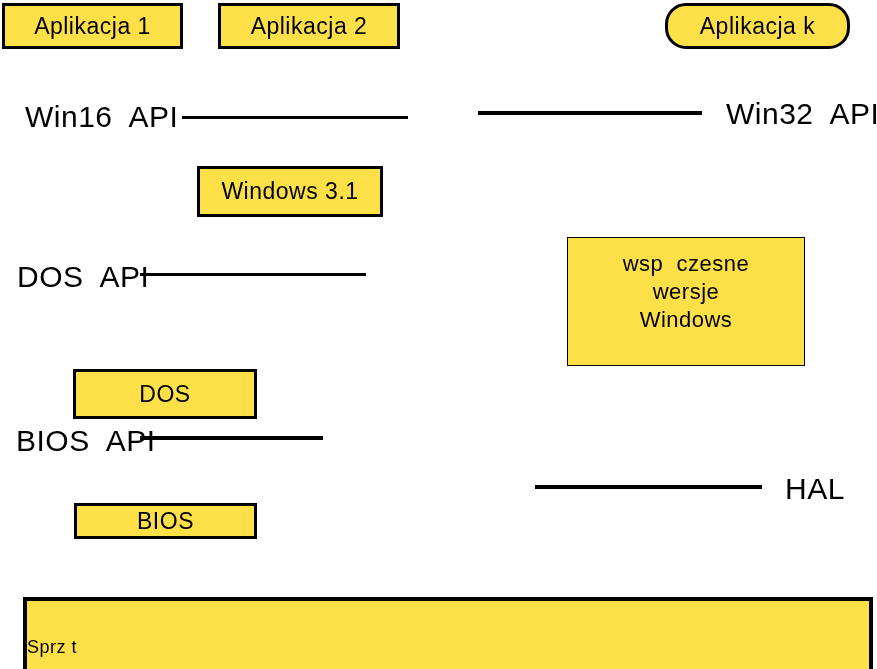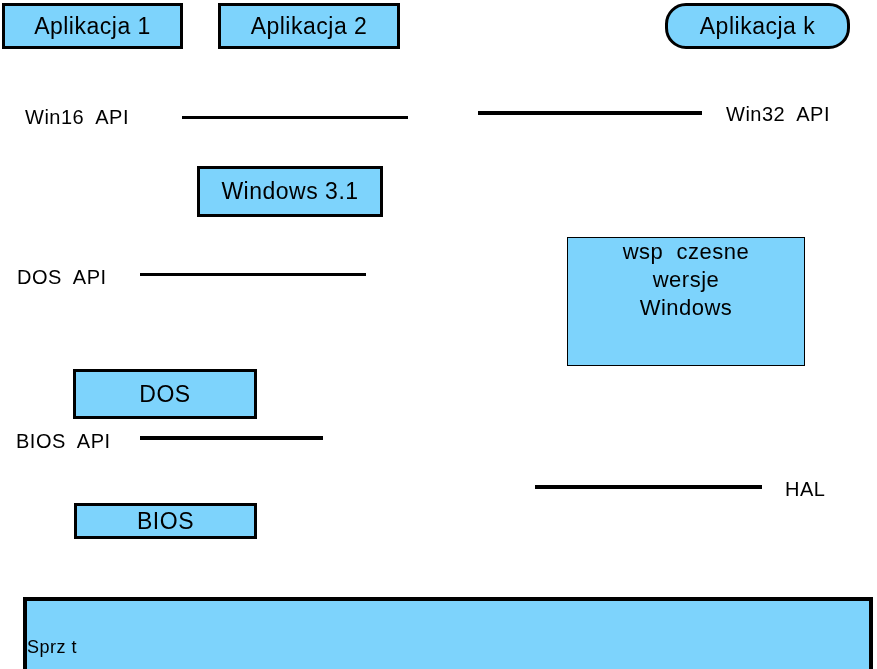--- a/index.html
+++ b/index.html
@@ -12,45 +12,46 @@
     width: 877px;
     height: 669px;
     background: #ffffff;
     overflow: hidden;
     font-family: "Liberation Sans", "DejaVu Sans", sans-serif;
     color: #000000;
   }
   .box {
     position: absolute;
     box-sizing: border-box;
-    background: #7dd3fc;
+    background: #fde047;
     border: 3px solid #000000;
     display: flex;
     align-items: center;
     justify-content: center;
     font-size: 23px;
     letter-spacing: 0.5px;
     white-space: pre;
   }
   .box.thin { border-width: 1.5px; }
   .box.thick { border-width: 4px; }
   .label {
     position: absolute;
-    font-size: 20px;
+    font-size: 30px;
     line-height: 26px;
     letter-spacing: 0.5px;
     white-space: pre;
   }
   .hline {
     position: absolute;
     background: #000000;
   }
   .multiline {
     flex-direction: column;
     justify-content: flex-start;
+    padding-top: 12px;
     font-size: 22px;
     line-height: 28px;
     text-align: center;
   }
   .hw-label {
     position: absolute;
     top: 36px;
     left: 0;
     right: 0;
     text-align: left;

